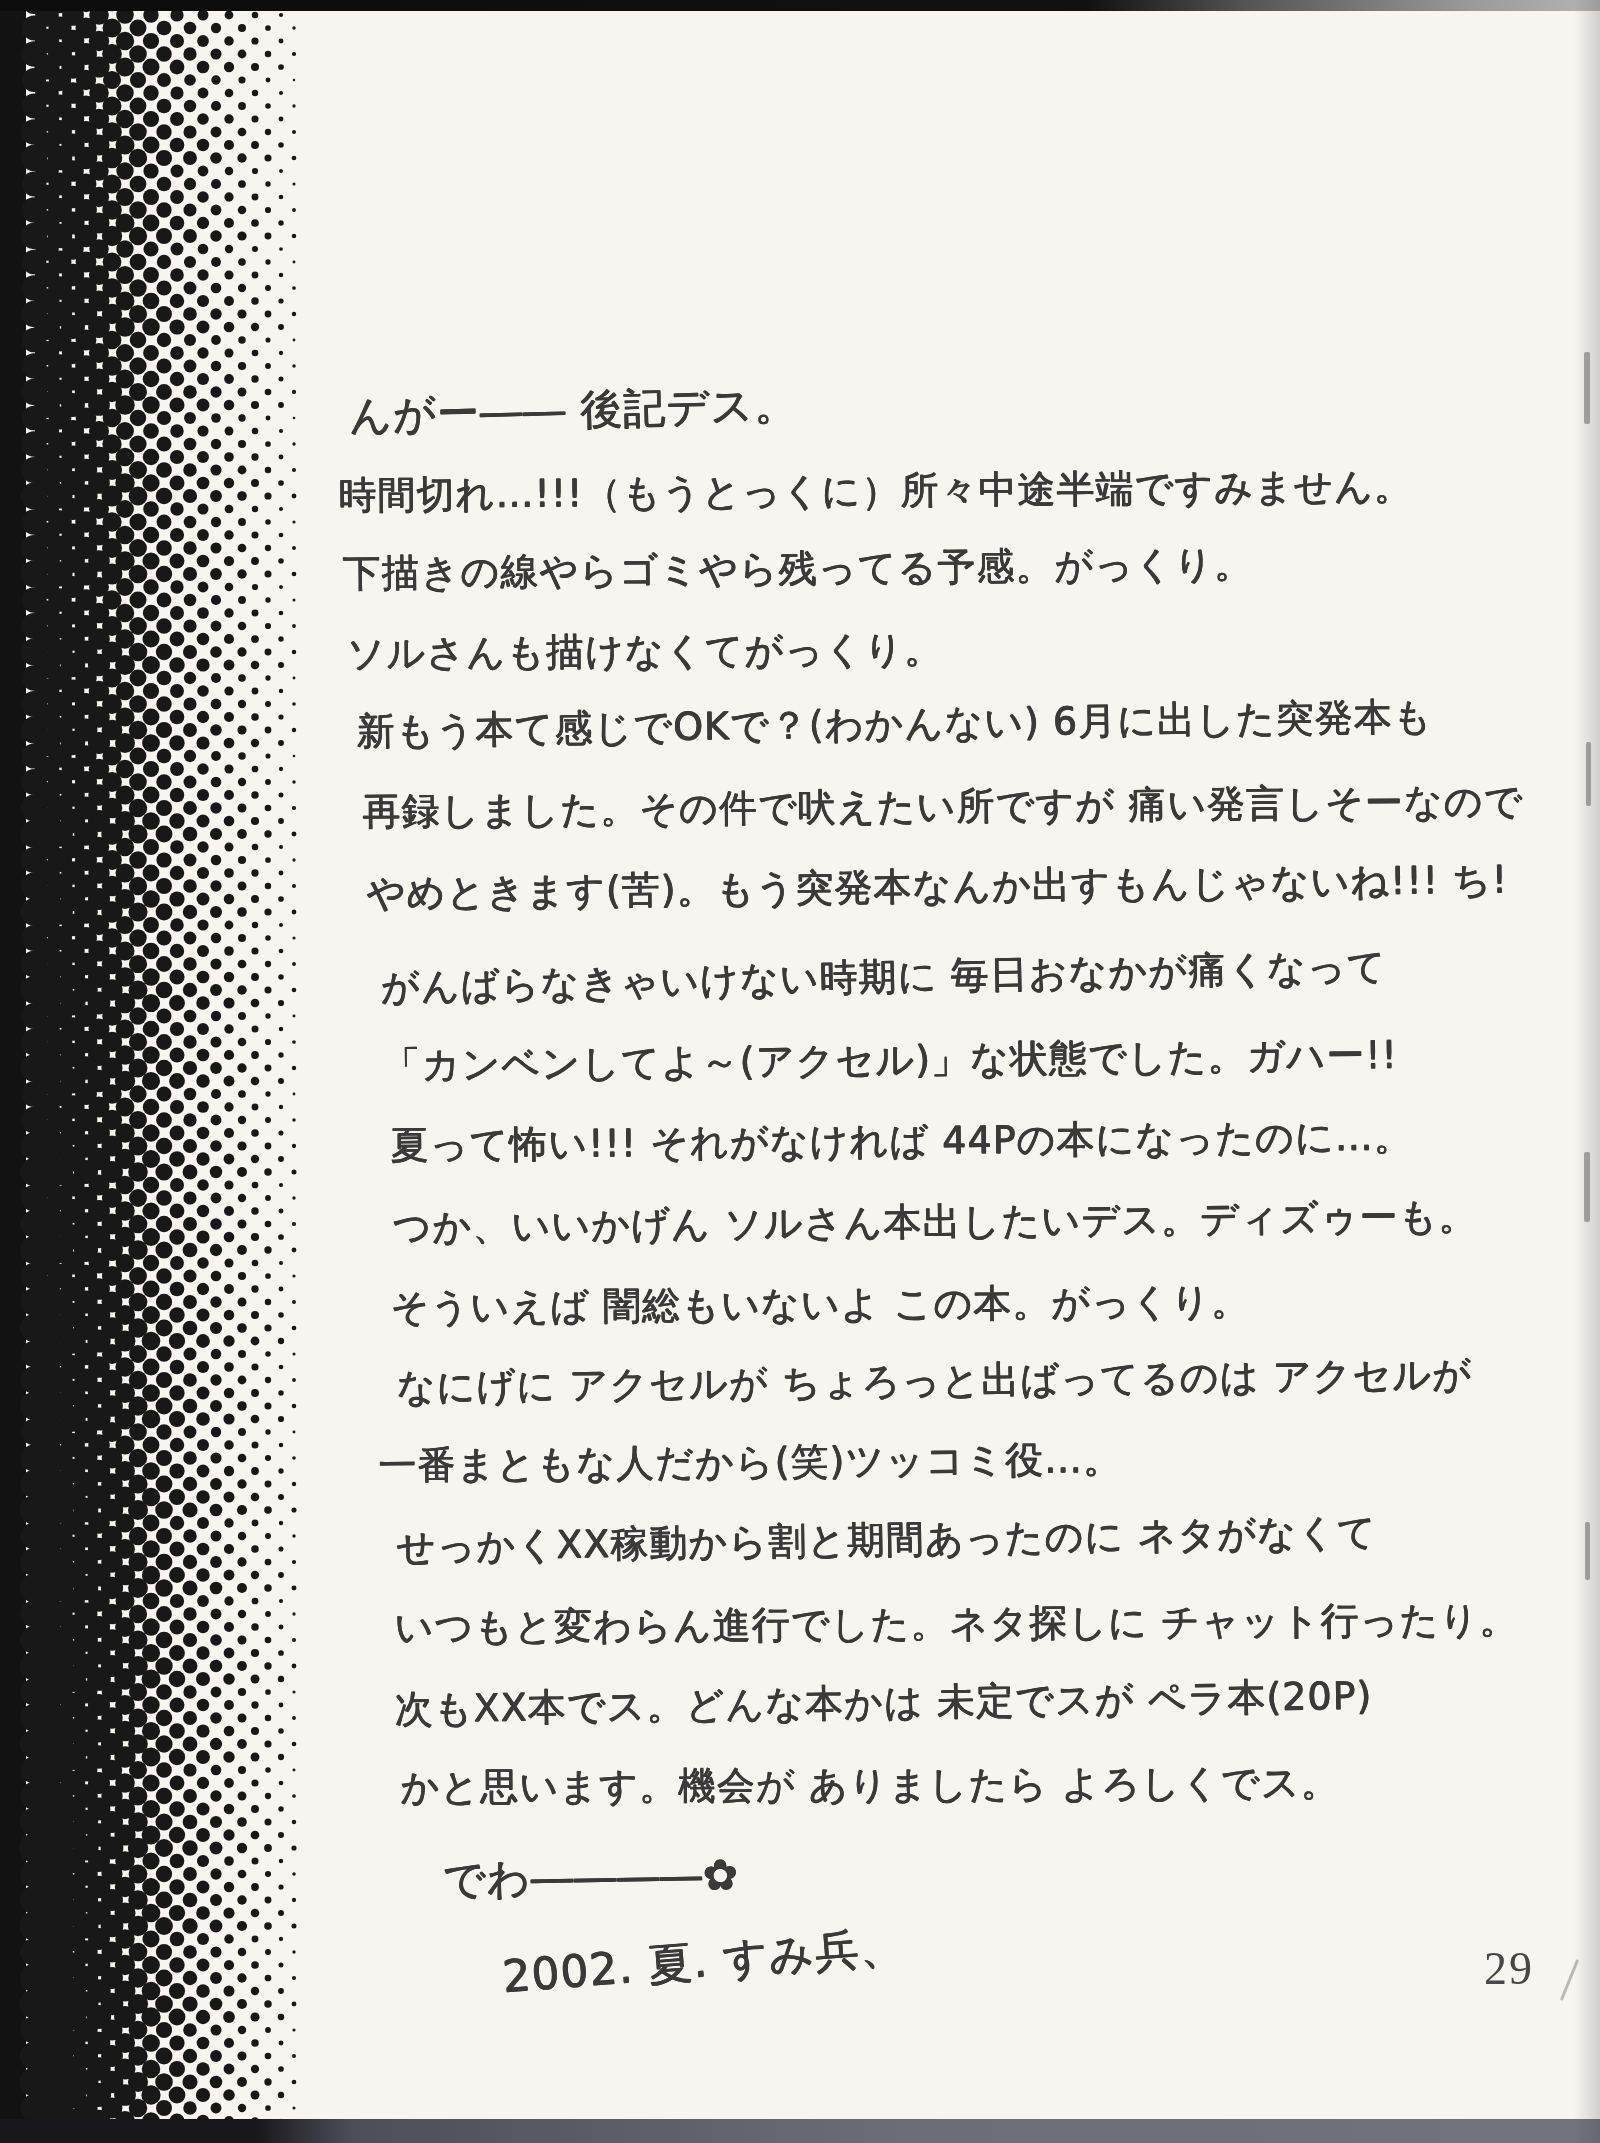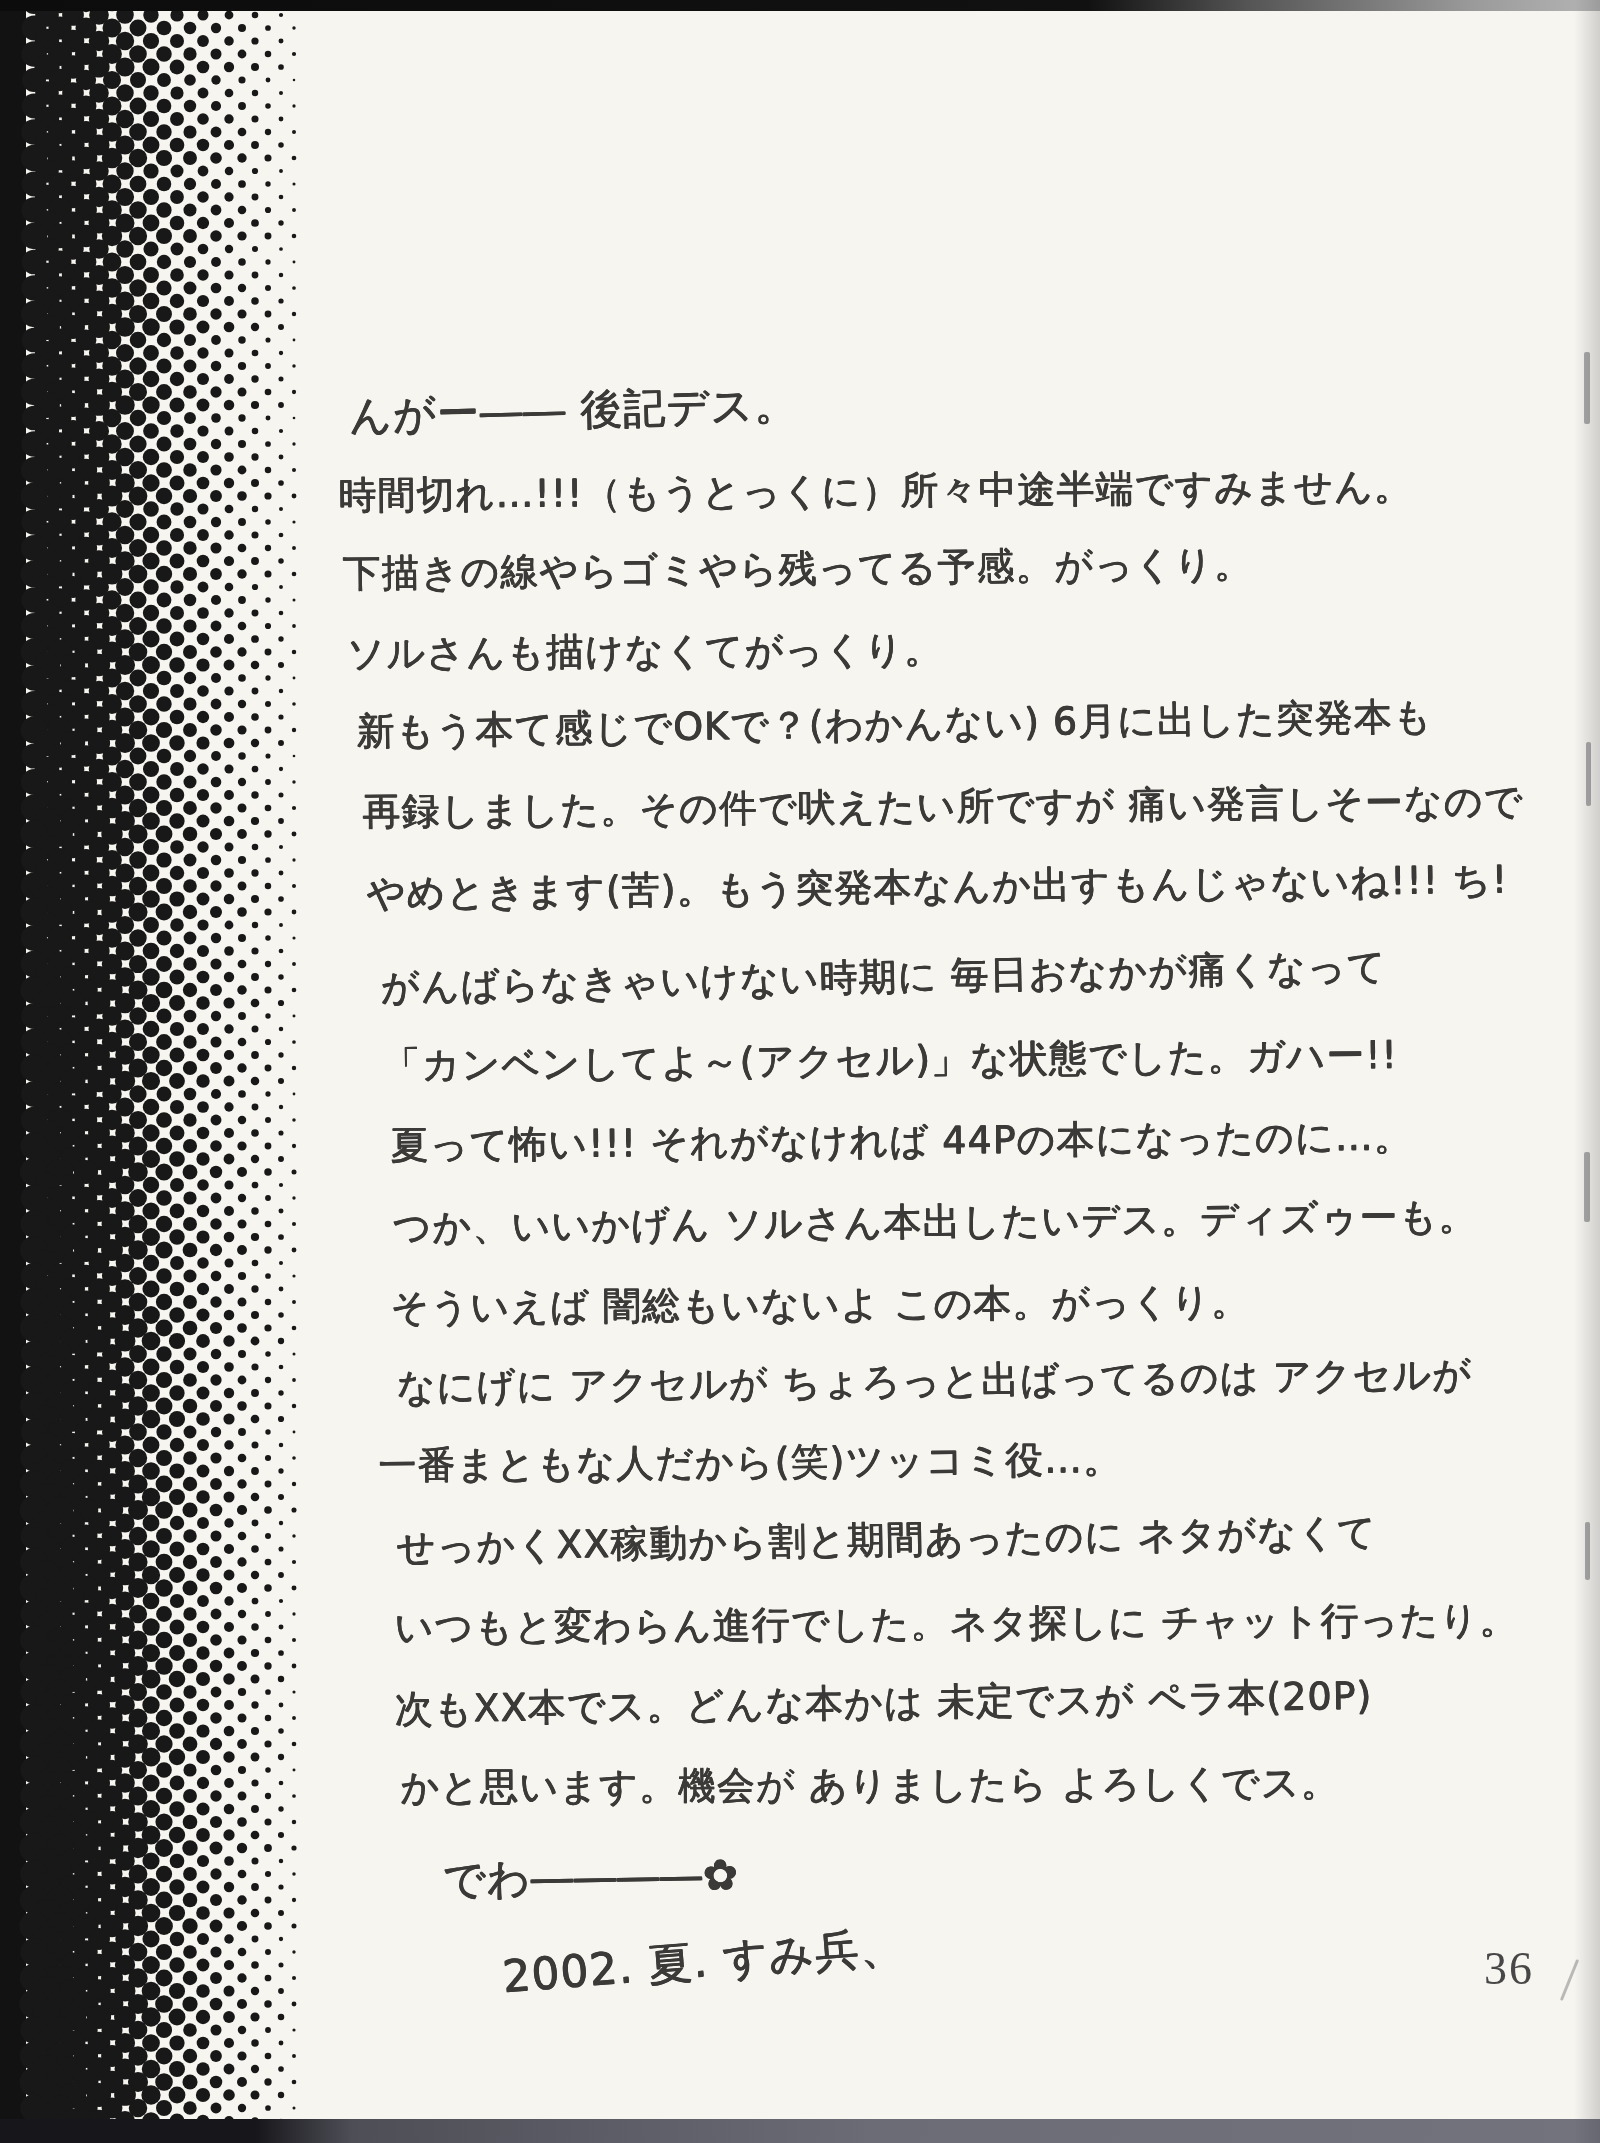--- a/index.html
+++ b/index.html
@@ -1824,14 +1824,14 @@
       <div class="hand-line" style="left: 390px; top: 1282px; font-size: 38px; transform: rotate(-0.4deg); transform-origin: left top; color: rgb(60, 58, 56);">そういえば 闇総もいないよ この本。がっくり。</div>
       <div class="hand-line" style="left: 396px; top: 1362px; font-size: 38px; transform: rotate(-0.7deg); transform-origin: left top; color: rgb(60, 58, 56);">なにげに アクセルが ちょろっと出ばってるのは アクセルが</div>
       <div class="hand-line" style="left: 378px; top: 1440px; font-size: 38px; transform: rotate(-0.5deg); transform-origin: left top; color: rgb(60, 58, 56);">一番まともな人だから(笑)ツッコミ役…。</div>
       <div class="hand-line" style="left: 396px; top: 1522px; font-size: 38px; transform: rotate(-0.9deg); transform-origin: left top; color: rgb(60, 58, 56);">せっかくXX稼動から割と期間あったのに ネタがなくて</div>
       <div class="hand-line" style="left: 394px; top: 1602px; font-size: 38px; transform: rotate(-0.4deg); transform-origin: left top; color: rgb(60, 58, 56);">いつもと変わらん進行でした。ネタ探しに チャット行ったり。</div>
       <div class="hand-line" style="left: 394px; top: 1684px; font-size: 38px; transform: rotate(-0.8deg); transform-origin: left top; color: rgb(60, 58, 56);">次もXX本でス。どんな本かは 未定でスが ペラ本(20P)</div>
       <div class="hand-line" style="left: 400px; top: 1762px; font-size: 38px; transform: rotate(-0.3deg); transform-origin: left top; color: rgb(60, 58, 56);">かと思います。機会が ありましたら よろしくでス。</div>
       <div class="hand-line" style="left: 442px; top: 1852px; font-size: 42px; transform: rotate(-1deg); transform-origin: left top; color: rgb(60, 58, 56);">でわ――――✿</div>
       <div class="hand-line" style="left: 500px; top: 1948px; font-size: 44px; transform: rotate(-4.5deg); transform-origin: left top; color: rgb(60, 58, 56);">2002. 夏. すみ兵、</div>
     </div>
-  <div class="page-number">36</div>
+  <div class="page-number">29</div>
 </div>
 
 </body></html>

